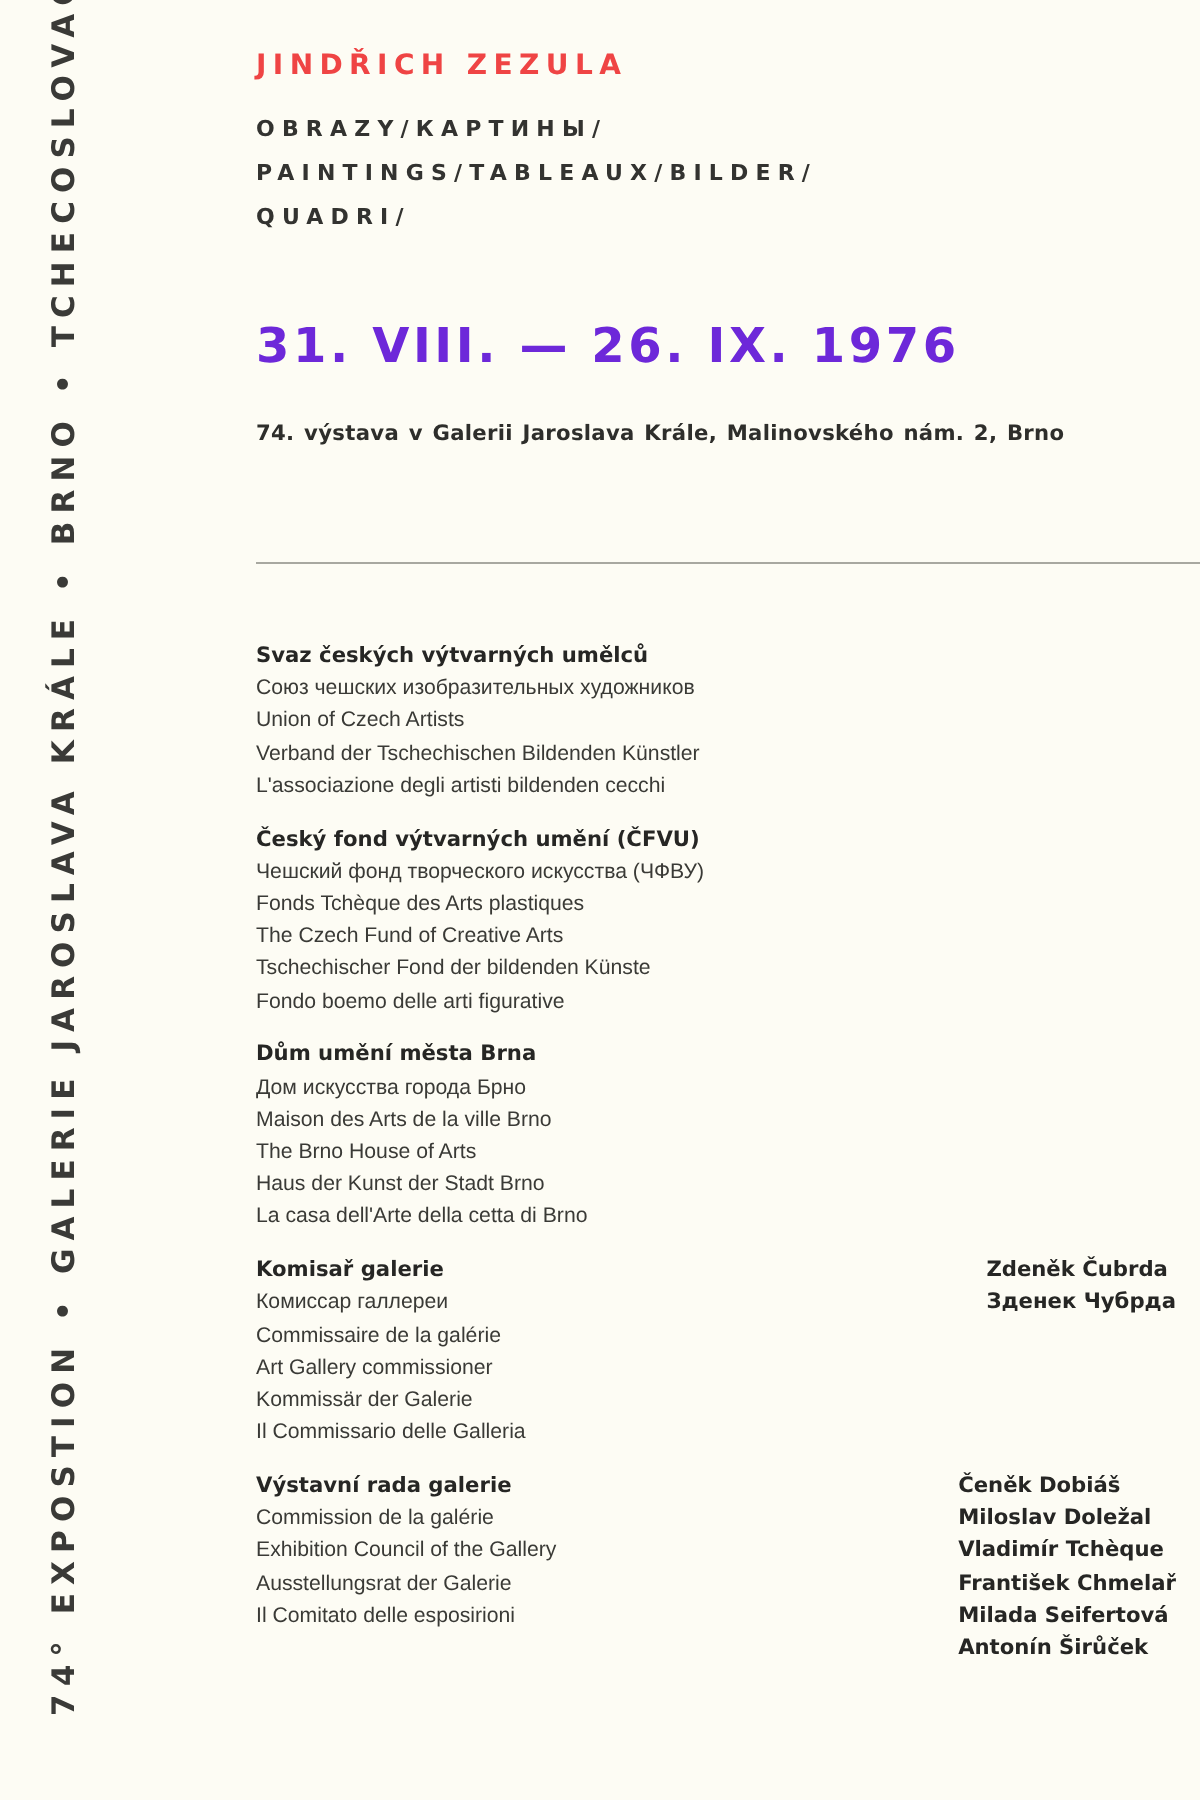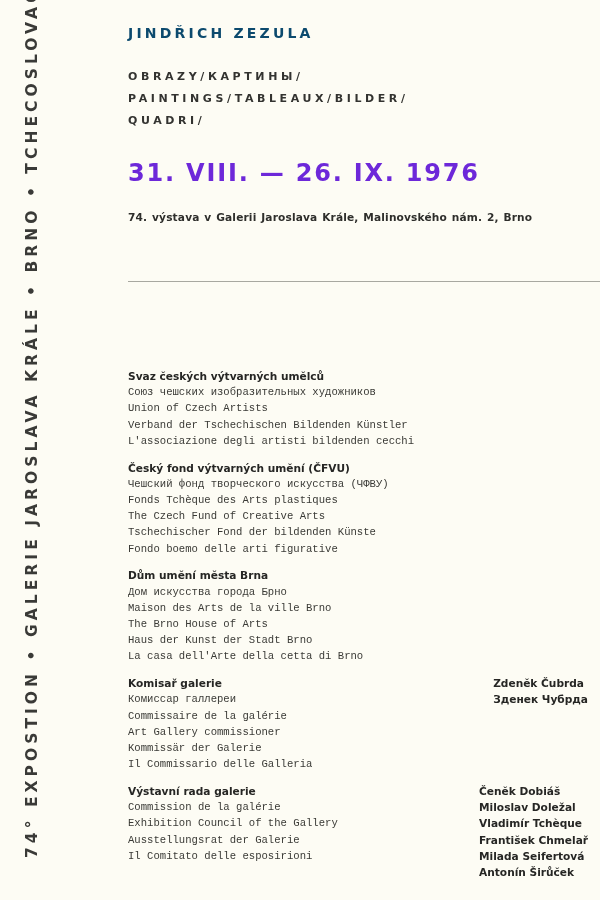--- a/index.html
+++ b/index.html
@@ -40,22 +40,22 @@
     .header {
       position: absolute;
       left: 128px;
       top: 25px;
     }
     .artist {
       font-family: "DejaVu Sans", sans-serif;
       font-weight: bold;
       font-size: 14px;
       letter-spacing: 3.2px;
-      color: #0c4a6e;
-      margin: 0 0 24px 0;
+      color: #ef4444;
+      margin: 0 0 12px 0;
       line-height: 17px;
     }
     .subtitle-line {
       font-family: "DejaVu Sans", sans-serif;
       font-weight: bold;
       font-size: 11px;
       letter-spacing: 3.6px;
       color: #333330;
       line-height: 22px;
       margin: 0;
@@ -91,37 +91,36 @@
       top: 281px;
       width: 472px;
       height: 1px;
       background: #a8a8a0;
     }
     .sections {
       position: absolute;
       left: 128px;
       top: 320px;
       width: 400px;
-      margin-top: 48px;
     }
     .section {
       position: relative;
       margin-bottom: 10.6px;
     }
     .section-title {
       font-family: "DejaVu Sans", sans-serif;
       font-weight: bold;
       font-size: 10.6px;
       color: #262624;
       line-height: 16.2px;
       margin: 0;
       white-space: nowrap;
     }
     .section-line {
-      font-family: Liberation Mono, monospace;
+      font-family: Liberation Sans, sans-serif;
       font-size: 10.6px;
       color: #3a3a36;
       line-height: 16.2px;
       margin: 0;
       white-space: nowrap;
     }
     .names {
       position: absolute;
       right: -60px;
       top: 0;

